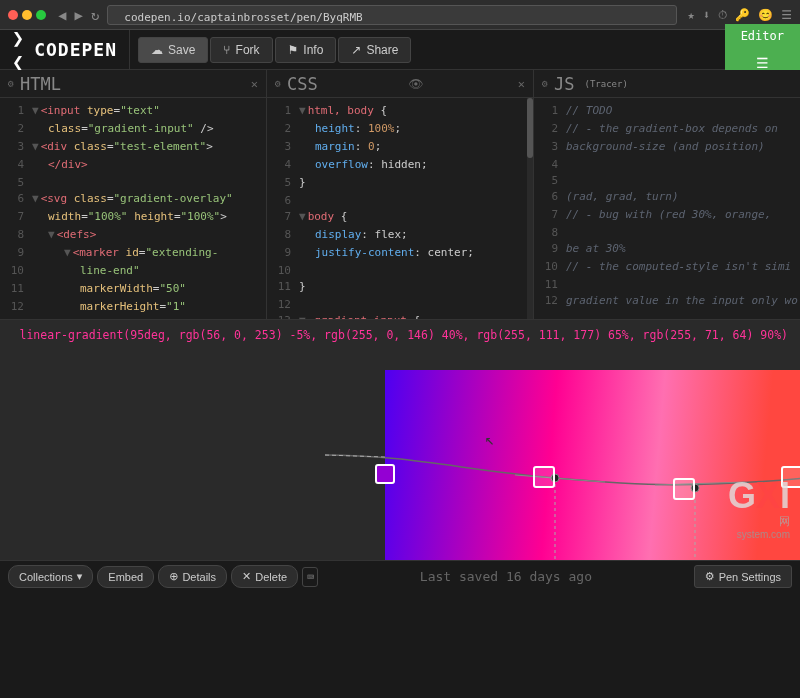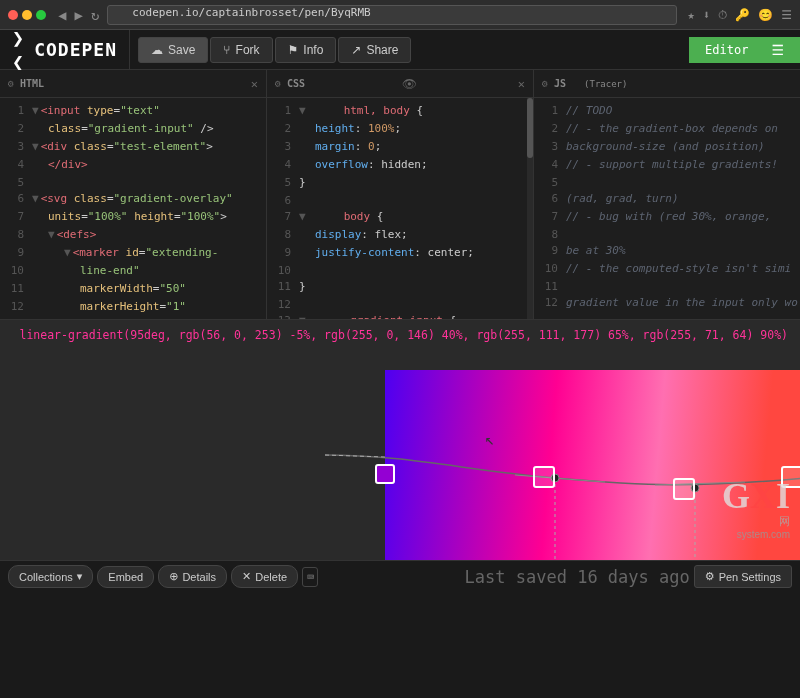--- a/index.html
+++ b/index.html
@@ -22,22 +22,22 @@
     .dot-green { background: #27c93f; }
     .browser-nav { display: flex; gap: 4px; margin-left: 4px; }
     .nav-btn { color: #888; font-size: 14px; cursor: pointer; padding: 0 2px; }
     .address-bar {
       flex: 1;
       background: #3a3a3a;
       border: 1px solid #555;
       border-radius: 3px;
       height: 20px;
       display: flex;
-      align-items: flex-start;
-      padding: 0 24px;
+      align-items: flex-end;
+      padding: 0 16px;
       color: #ccc;
       font-size: 11px;
     }
     .browser-icons { display: flex; gap: 8px; margin-left: 4px; }
     .browser-icon { color: #888; font-size: 12px; }
 
     
     .cp-header {
       height: 40px;
       background: #1a1a1a;
@@ -87,21 +87,22 @@
     .cp-btn-info { background: #2d2d2d; }
 
     .cp-editor-label {
       margin-left: auto;
       background: #4CAF50;
       color: white;
       padding: 5px 16px;
       font-size: 12px;
       display: flex;
       align-items: center;
-      gap: 23px;
+      gap: 12px;
+      flex-direction: column;
     }
     .hamburger { color: white; font-size: 14px; }
 
     
     .editor-area {
       display: flex;
       height: 250px;
       border-bottom: 1px solid #333;
     }
 
@@ -118,22 +119,22 @@
       background: #1e1e1e;
       padding: 6px 8px;
       display: flex;
       align-items: center;
       gap: 6px;
       border-bottom: 1px solid #333;
       height: 28px;
     }
     .panel-title {
       color: #888;
-      font-size: 10px;
-      font-weight: bold;
+      font-size: 17px;
+      font-weight: normal;
       text-transform: uppercase;
     }
     .panel-icon { color: #666; font-size: 10px; }
     .panel-close { margin-left: auto; color: #666; font-size: 12px; cursor: pointer; }
     .panel-eye { color: #666; font-size: 12px; cursor: pointer; margin-left: auto; margin-right: 4px; }
 
     .panel-content {
       flex: 1;
       overflow-y: auto;
       padding: 4px 0;
@@ -161,30 +162,30 @@
       white-space: pre;
       line-height: 16px;
     }
     .indent { display: inline-block; width: 16px; }
     .indent2 { display: inline-block; width: 32px; }
     
     .kw-tag { color: #e06c75; }
     .kw-attr { color: #e5c07b; }
     .kw-val { color: #98c379; }
     .kw-prop { color: #61aeee; }
-    .kw-sel { color: #e06c75; margin-left: 36px; }
+    .kw-sel { color: #e06c75; }
     .kw-comment { color: #5c6370; font-style: italic; }
     .kw-num { color: #d19a66; }
     .collapse-arrow { color: #555; margin-right: 2px; }
 
     
     .js-label {
       color: #888;
       font-size: 9px;
-      margin-left: 12px;
+      margin-left: 4px;
     }
 
     
     .preview-area {
       flex: 1;
       background: #2a2a2a;
       position: relative;
       display: flex;
       flex-direction: column;
       align-items: flex-end;
@@ -223,21 +224,21 @@
       position: absolute;
       bottom: 20px;
       right: 10px;
       text-align: right;
       opacity: 0.8;
     }
     .watermark-g {
       font-size: 36px;
       font-weight: bold;
       color: #e0e0e0;
-      font-family: Liberation Serif, serif;
+      font-family: Liberation Sans, sans-serif;
       line-height: 1;
     }
     .watermark-x { color: #ff4444; }
 
     
     .footer {
       height: 32px;
       background: #1a1a1a;
       border-top: 1px solid #333;
       display: flex;
@@ -253,23 +254,23 @@
       border-radius: 10px;
       cursor: pointer;
       font-size: 11px;
       display: flex;
       align-items: center;
       gap: 4px;
       text-align: center;
     }
     .footer-center {
       flex: 1;
-      text-align: right;
+      text-align: center;
       color: #666;
-      font-size: 17px;
+      font-size: 13px;
     }
     .footer-right {
       display: flex;
       align-items: center;
       gap: 4px;
     }
     .footer-settings {
       background: #2d2d2d;
       border: 1px solid #444;
       color: #ccc;
@@ -391,21 +392,21 @@
       <div class="code-line">
         <span class="line-num">5</span>
         <span class="line-content"></span>
       </div>
       <div class="code-line">
         <span class="line-num">6</span>
         <span class="line-content"><span class="collapse-arrow">▼</span><span class="kw-tag">&lt;svg</span> <span class="kw-attr">class</span>=<span class="kw-val">"gradient-overlay"</span></span>
       </div>
       <div class="code-line">
         <span class="line-num">7</span>
-        <span class="line-content"><span class="indent"></span><span class="kw-attr">units</span>=<span class="kw-val">"100%"</span> <span class="kw-attr">height</span>=<span class="kw-val">"100%"</span>&gt;</span>
+        <span class="line-content"><span class="indent"></span><span class="kw-attr">width</span>=<span class="kw-val">"100%"</span> <span class="kw-attr">height</span>=<span class="kw-val">"100%"</span>&gt;</span>
       </div>
       <div class="code-line">
         <span class="line-num">8</span>
         <span class="line-content"><span class="indent"></span><span class="collapse-arrow">▼</span><span class="kw-tag">&lt;defs&gt;</span></span>
       </div>
       <div class="code-line">
         <span class="line-num">9</span>
         <span class="line-content"><span class="indent2"></span><span class="collapse-arrow">▼</span><span class="kw-tag">&lt;marker</span> <span class="kw-attr">id</span>=<span class="kw-val">"extending-</span></span>
       </div>
       <div class="code-line">
@@ -506,21 +507,20 @@
       <div class="code-line">
         <span class="line-num">2</span>
         <span class="line-content kw-comment">// - the gradient-box depends on</span>
       </div>
       <div class="code-line">
         <span class="line-num">3</span>
         <span class="line-content kw-comment">background-size (and position)</span>
       </div>
       <div class="code-line">
         <span class="line-num">4</span>
-        <span class="line-content kw-comment">// - support multiple gradients!</span>
       </div>
       <div class="code-line">
         <span class="line-num">5</span>
       </div>
       <div class="code-line">
         <span class="line-num">6</span>
         <span class="line-content kw-comment">(rad, grad, turn)</span>
       </div>
       <div class="code-line">
         <span class="line-num">7</span>

